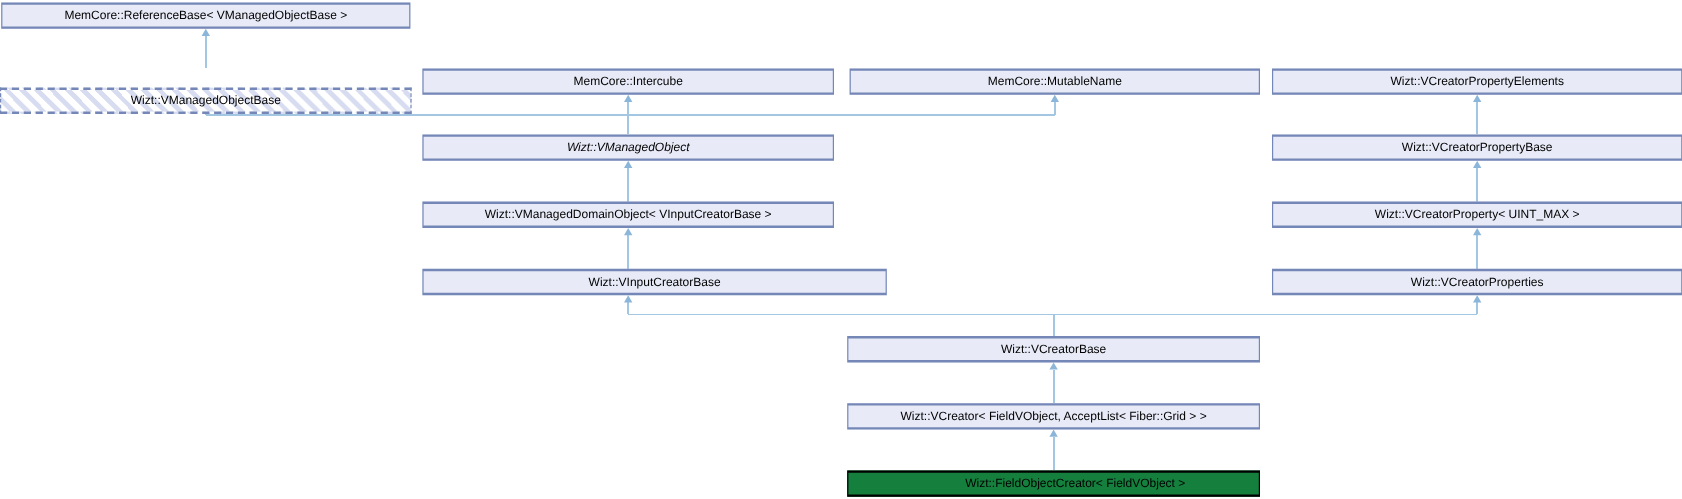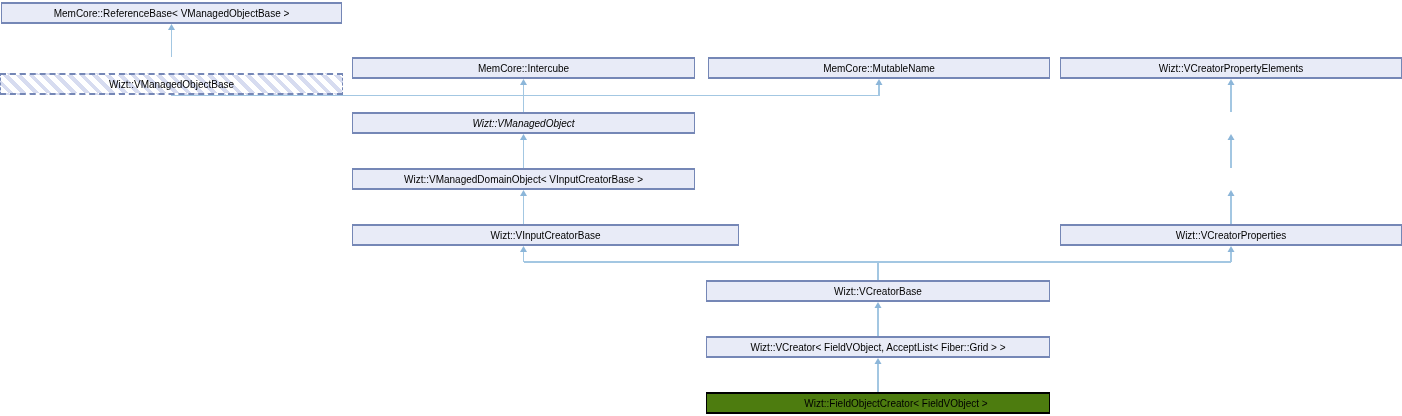--- a/index.html
+++ b/index.html
@@ -41,21 +41,21 @@
   .node .lbl {
     pointer-events: none;
   }
   .node.hatched {
     background: repeating-linear-gradient(45deg, #ffffff 0px, #ffffff 5px, #d7dcf0 5px, #d7dcf0 9px);
     border-style: dashed;
     cursor: default;
     margin-top: 16px;
   }
   .node.current {
-    background: #4d7c0f;
+    background: #15803d;
     border-color: #000000;
     cursor: default;
     padding-left: 36px;
   }
   
   #n0  { left: 1px;    top: 2px;   width: 341px; }
   #n1  { left: 0px;    top: 57px;  width: 343px; }
   #n2  { left: 352px;  top: 57px;  width: 343px; }
   #n3  { left: 708px;  top: 57px;  width: 342px; }
   #n4  { left: 1060px; top: 57px;  width: 342px; }
@@ -127,22 +127,28 @@
   </div>
   <div id="n3" class="node">
     <span class="lbl">MemCore::MutableName</span>
   </div>
   <div id="n4" class="node">
     <span class="lbl">Wizt::VCreatorPropertyElements</span>
   </div>
   <div id="n5" class="node">
     <span class="lbl">Wizt::VManagedObject</span>
   </div>
+  <div id="n6" class="node">
+    <span class="lbl">Wizt::VCreatorPropertyBase</span>
+  </div>
   <div id="n7" class="node">
     <span class="lbl">Wizt::VManagedDomainObject&lt; VInputCreatorBase &gt;</span>
+  </div>
+  <div id="n8" class="node">
+    <span class="lbl">Wizt::VCreatorProperty&lt; UINT_MAX &gt;</span>
   </div>
   <div id="n9" class="node">
     <span class="lbl">Wizt::VInputCreatorBase</span>
   </div>
   <div id="n10" class="node">
     <span class="lbl">Wizt::VCreatorProperties</span>
   </div>
   <div id="n11" class="node">
     <span class="lbl">Wizt::VCreatorBase</span>
   </div>

